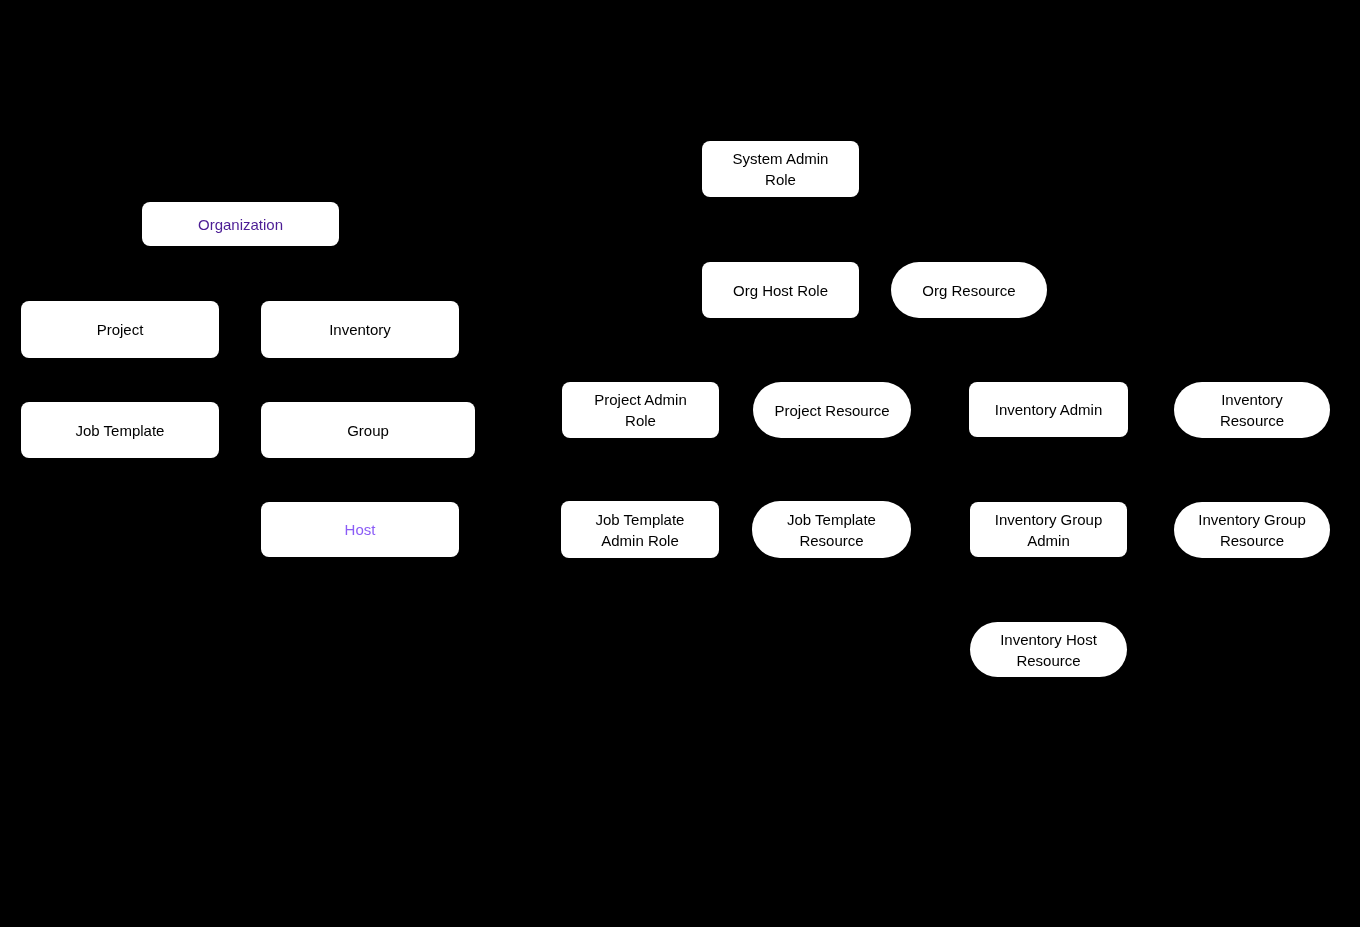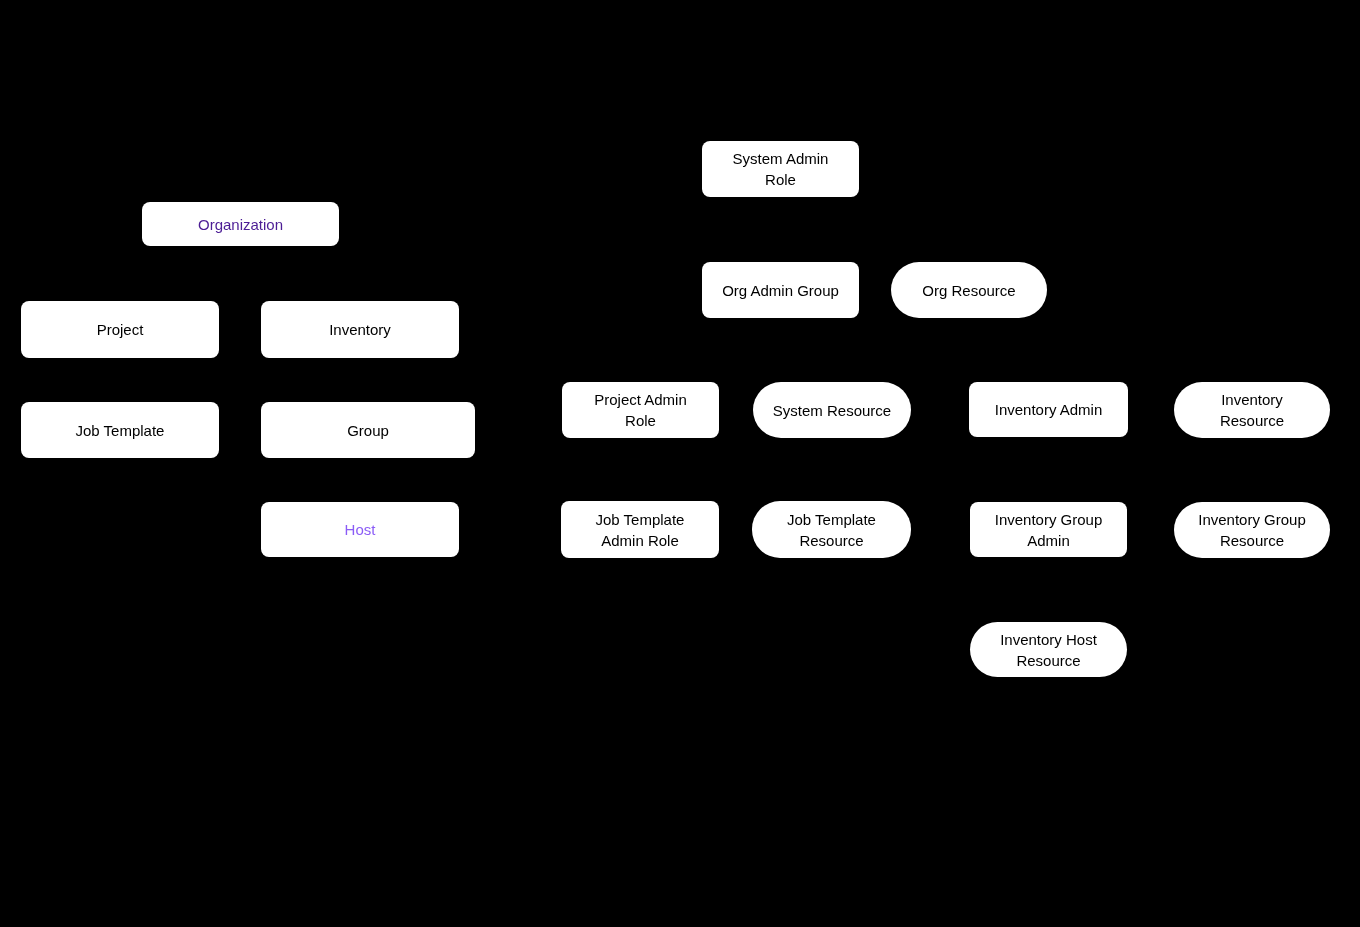--- a/index.html
+++ b/index.html
@@ -41,25 +41,25 @@
 <div class="canvas" style="background: rgb(0, 0, 0);">
   <div id="nodes">
       <div class="node rect" style="left: 142px; top: 202px; width: 197px; height: 44px; background: rgb(255, 255, 255); color: #4c1d95; text-align: right;">Organization</div>
       <div class="node rect" style="left: 21px; top: 301px; width: 198px; height: 57px; background: rgb(255, 255, 255); color: rgb(0, 0, 0);">Project</div>
       <div class="node rect" style="left: 261px; top: 301px; width: 198px; height: 57px; background: rgb(255, 255, 255); color: rgb(0, 0, 0);">Inventory</div>
       <div class="node rect" style="left: 21px; top: 402px; width: 198px; height: 56px; background: rgb(255, 255, 255); color: rgb(0, 0, 0);">Job Template</div>
       <div class="node rect" style="left: 261px; top: 402px; width: 214px; height: 56px; background: rgb(255, 255, 255); color: rgb(0, 0, 0);">Group</div>
       <div class="node rect" style="left: 261px; top: 502px; width: 198px; height: 55px; background: rgb(255, 255, 255); color: #8b5cf6;">Host</div>
       <div class="node rect" style="left: 702px; top: 141px; width: 157px; height: 56px; background: rgb(255, 255, 255); color: rgb(0, 0, 0);">System Admin
 Role</div>
-      <div class="node rect" style="left: 702px; top: 262px; width: 157px; height: 56px; background: rgb(255, 255, 255); color: rgb(0, 0, 0);">Org Admin Group</div>
+      <div class="node rect" style="left: 702px; top: 262px; width: 157px; height: 56px; background: rgb(255, 255, 255); color: rgb(0, 0, 0);">Org Host Role</div>
       <div class="node pill" style="left: 891px; top: 262px; width: 156px; height: 56px; background: rgb(255, 255, 255); color: rgb(0, 0, 0);">Org Resource</div>
       <div class="node rect" style="left: 562px; top: 382px; width: 157px; height: 56px; background: rgb(255, 255, 255); color: rgb(0, 0, 0);">Project Admin
 Role</div>
-      <div class="node pill" style="left: 753px; top: 382px; width: 158px; height: 56px; background: rgb(255, 255, 255); color: rgb(0, 0, 0);">System Resource</div>
+      <div class="node pill" style="left: 753px; top: 382px; width: 158px; height: 56px; background: rgb(255, 255, 255); color: rgb(0, 0, 0);">Project Resource</div>
       <div class="node rect" style="left: 969px; top: 382px; width: 159px; height: 55px; background: rgb(255, 255, 255); color: rgb(0, 0, 0);">Inventory Admin</div>
       <div class="node pill" style="left: 1174px; top: 382px; width: 156px; height: 56px; background: rgb(255, 255, 255); color: rgb(0, 0, 0);">Inventory
 Resource</div>
       <div class="node rect" style="left: 561px; top: 501px; width: 158px; height: 57px; background: rgb(255, 255, 255); color: rgb(0, 0, 0);">Job Template
 Admin Role</div>
       <div class="node pill" style="left: 752px; top: 501px; width: 159px; height: 57px; background: rgb(255, 255, 255); color: rgb(0, 0, 0);">Job Template
 Resource</div>
       <div class="node rect" style="left: 970px; top: 502px; width: 157px; height: 55px; background: rgb(255, 255, 255); color: rgb(0, 0, 0);">Inventory Group
 Admin</div>
       <div class="node pill" style="left: 1174px; top: 502px; width: 156px; height: 56px; background: rgb(255, 255, 255); color: rgb(0, 0, 0);">Inventory Group

